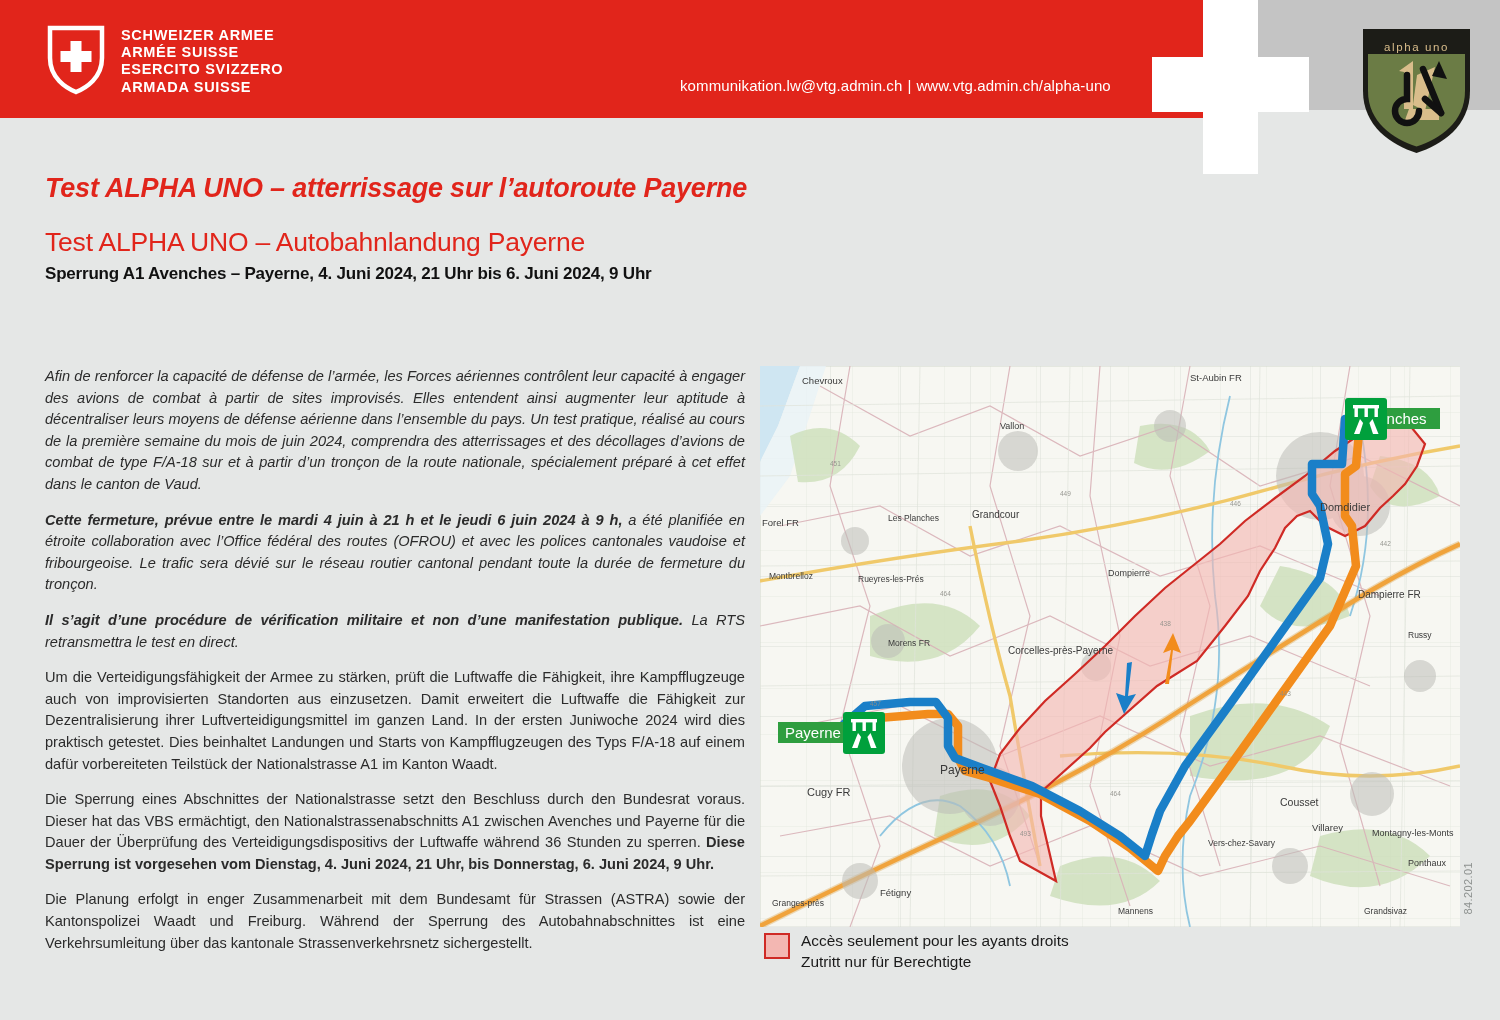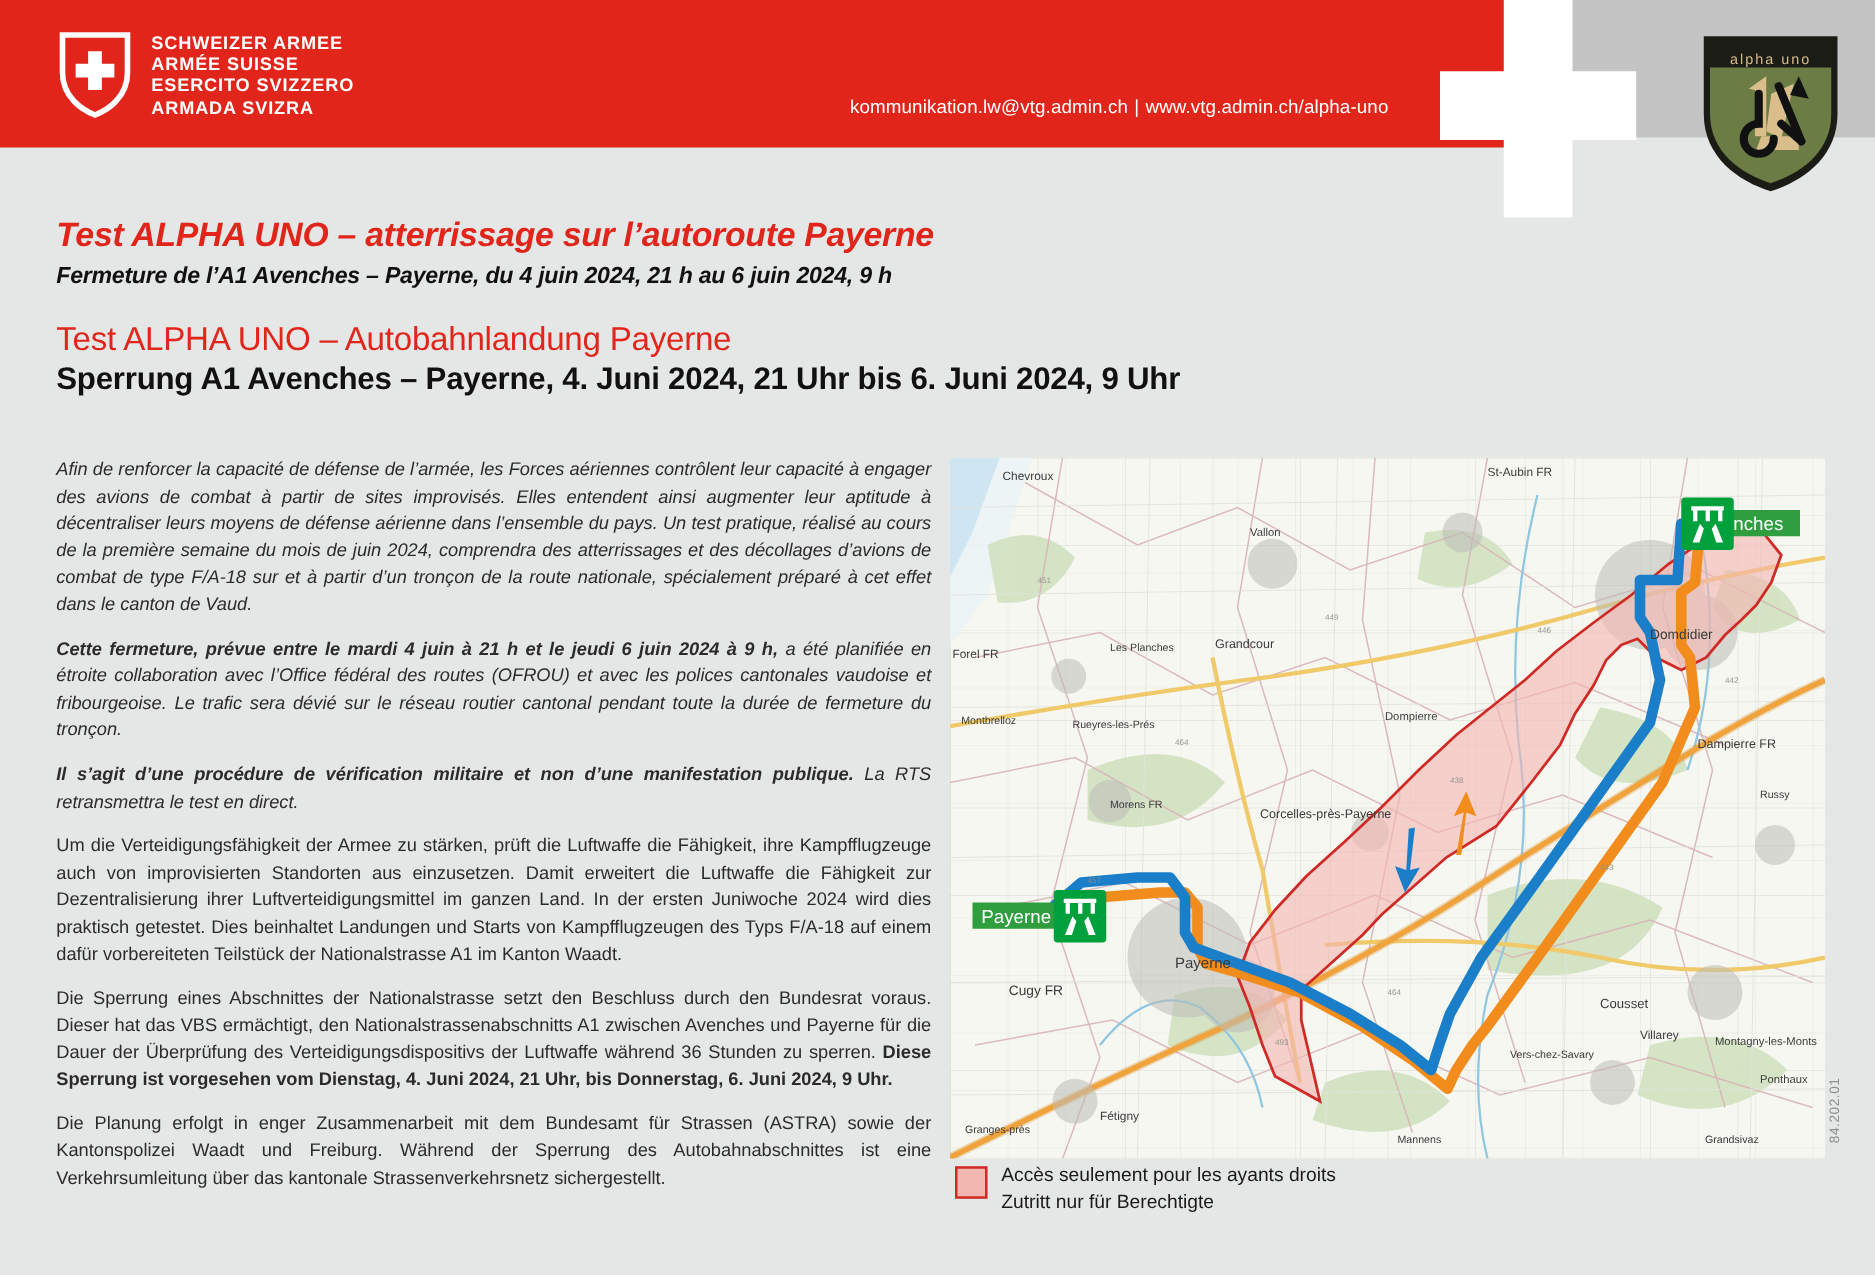--- a/index.html
+++ b/index.html
@@ -30,21 +30,21 @@
   .badge { position: absolute; left: 1355px; top: 23px; width: 123px; height: 133px; }
 
   
   .titles { position: absolute; left: 45px; top: 172px; width: 900px; }
   .t-fr-main { color: #e1251b; font-size: 27px; font-weight: bold; font-style: italic;
                letter-spacing: -0.2px; line-height: 32px; white-space: nowrap; }
   .t-fr-sub { color: #111; font-size: 18.5px; font-weight: bold; font-style: italic;
               letter-spacing: -0.2px; line-height: 26px; margin-top: 3px; white-space: nowrap; }
   .t-de-main { color: #e1251b; font-size: 26.5px; font-weight: normal;
                letter-spacing: -0.2px; line-height: 32px; margin-top: 22px; white-space: nowrap; }
-  .t-de-sub { color: #111; font-size: 25px; font-weight: bold;
+  .t-de-sub { color: #111; font-size: 17px; font-weight: bold;
               letter-spacing: -0.2px; line-height: 26px; margin-top: 3px; white-space: nowrap; }
 
   
   .textcol { position: absolute; left: 45px; top: 366px; width: 700px;
              color: #2b2b2b; font-size: 14.6px; line-height: 21.6px; text-align: justify; }
   .textcol p { margin-bottom: 14px; }
   .fr p { font-style: italic; }
   .fr b, .fr strong { font-weight: bold; }
   .de { margin-top: 2px; }
   .de b { font-weight: bold; }
@@ -78,21 +78,21 @@
 
     <svg class="logo-shield" viewBox="0 0 58 70">
       <path d="M3 3 h52 v30 c0 20 -16 30 -26 34 C19 63 3 53 3 33 Z" fill="none" stroke="#ffffff" stroke-width="4.5"></path>
       <path d="M23.5 16 h11 v10 h10 v11 h-10 v10 h-11 v-10 h-10 v-11 h10 Z" fill="#ffffff"></path>
     </svg>
 
     <div class="logo-text">
       <div>SCHWEIZER ARMEE</div>
       <div>ARMÉE SUISSE</div>
       <div>ESERCITO SVIZZERO</div>
-      <div>ARMADA SVIZRA</div>
+      <div>ARMADA SUISSE</div>
     </div>
 
     <div class="hdr-contact">
       <span>kommunikation.lw@vtg.admin.ch</span><span class="sep">|</span><span>www.vtg.admin.ch/alpha-uno</span>
     </div>
 
     <svg class="badge" viewBox="0 0 123 133">
       <path d="M8 6 h107 v62 c0 35 -28 54 -53.5 62 C36 122 8 103 8 68 Z" fill="#1c1c17"></path>
       <path d="M13 31 h97 v37 c0 31 -25 48 -48.5 55.5 C38 116 13 99 13 68 Z" fill="#6b7c45"></path>
       <text x="61.5" y="28" font-family="Liberation Sans, sans-serif" font-size="11.5" fill="#d9bd8b" text-anchor="middle" letter-spacing="1.6">alpha uno</text>
@@ -103,21 +103,20 @@
         <path d="M52 52 v24 a12 12 0 1 0 12 12"></path>
         <path d="M68 46 l18 44"></path>
         <path d="M86 90 l-16 -14"></path>
       </g>
       <path d="M84 38 l8 18 -15 -3 Z" fill="#111"></path>
     </svg>
   </div>
 
   <div class="titles">
     <div class="t-fr-main">Test ALPHA UNO – atterrissage sur l’autoroute Payerne</div>
-    <div class="t-fr-sub">Fermeture de l’A1 Avenches – Payerne, du 4 juin 2024, 21 h au 6 juin 2024, 9 h</div>
     <div class="t-de-main">Test ALPHA UNO – Autobahnlandung Payerne</div>
     <div class="t-de-sub">Sperrung A1 Avenches – Payerne, 4. Juni 2024, 21 Uhr bis 6. Juni 2024, 9 Uhr</div>
   </div>
 
   <div class="textcol">
     <div class="fr">
       <p>Afin de renforcer la capacité de défense de l’armée, les Forces aériennes contrôlent leur capacité à engager des avions de combat à partir de sites improvisés. Elles entendent ainsi augmenter leur aptitude à décentraliser leurs moyens de défense aérienne dans l’ensemble du pays. Un test pratique, réalisé au cours de la première semaine du mois de juin 2024, comprendra des atterrissages et des décollages d’avions de combat de type F/A-18 sur et à partir d’un tronçon de la route nationale, spécialement préparé à cet effet dans le canton de Vaud.</p>
       <p><b>Cette fermeture, prévue entre le mardi 4 juin à 21 h et le jeudi 6 juin 2024 à 9 h,</b><span> a été planifiée en étroite collaboration avec l’Office fédéral des routes (OFROU) et avec les polices cantonales vaudoise et fribourgeoise. Le trafic sera dévié sur le réseau routier cantonal pendant toute la durée de fermeture du tronçon.</span></p>
       <p><b>Il s’agit d’une procédure de vérification militaire et non d’une manifestation publique.</b><span> La RTS retransmettra le test en direct.</span></p>
     </div>

